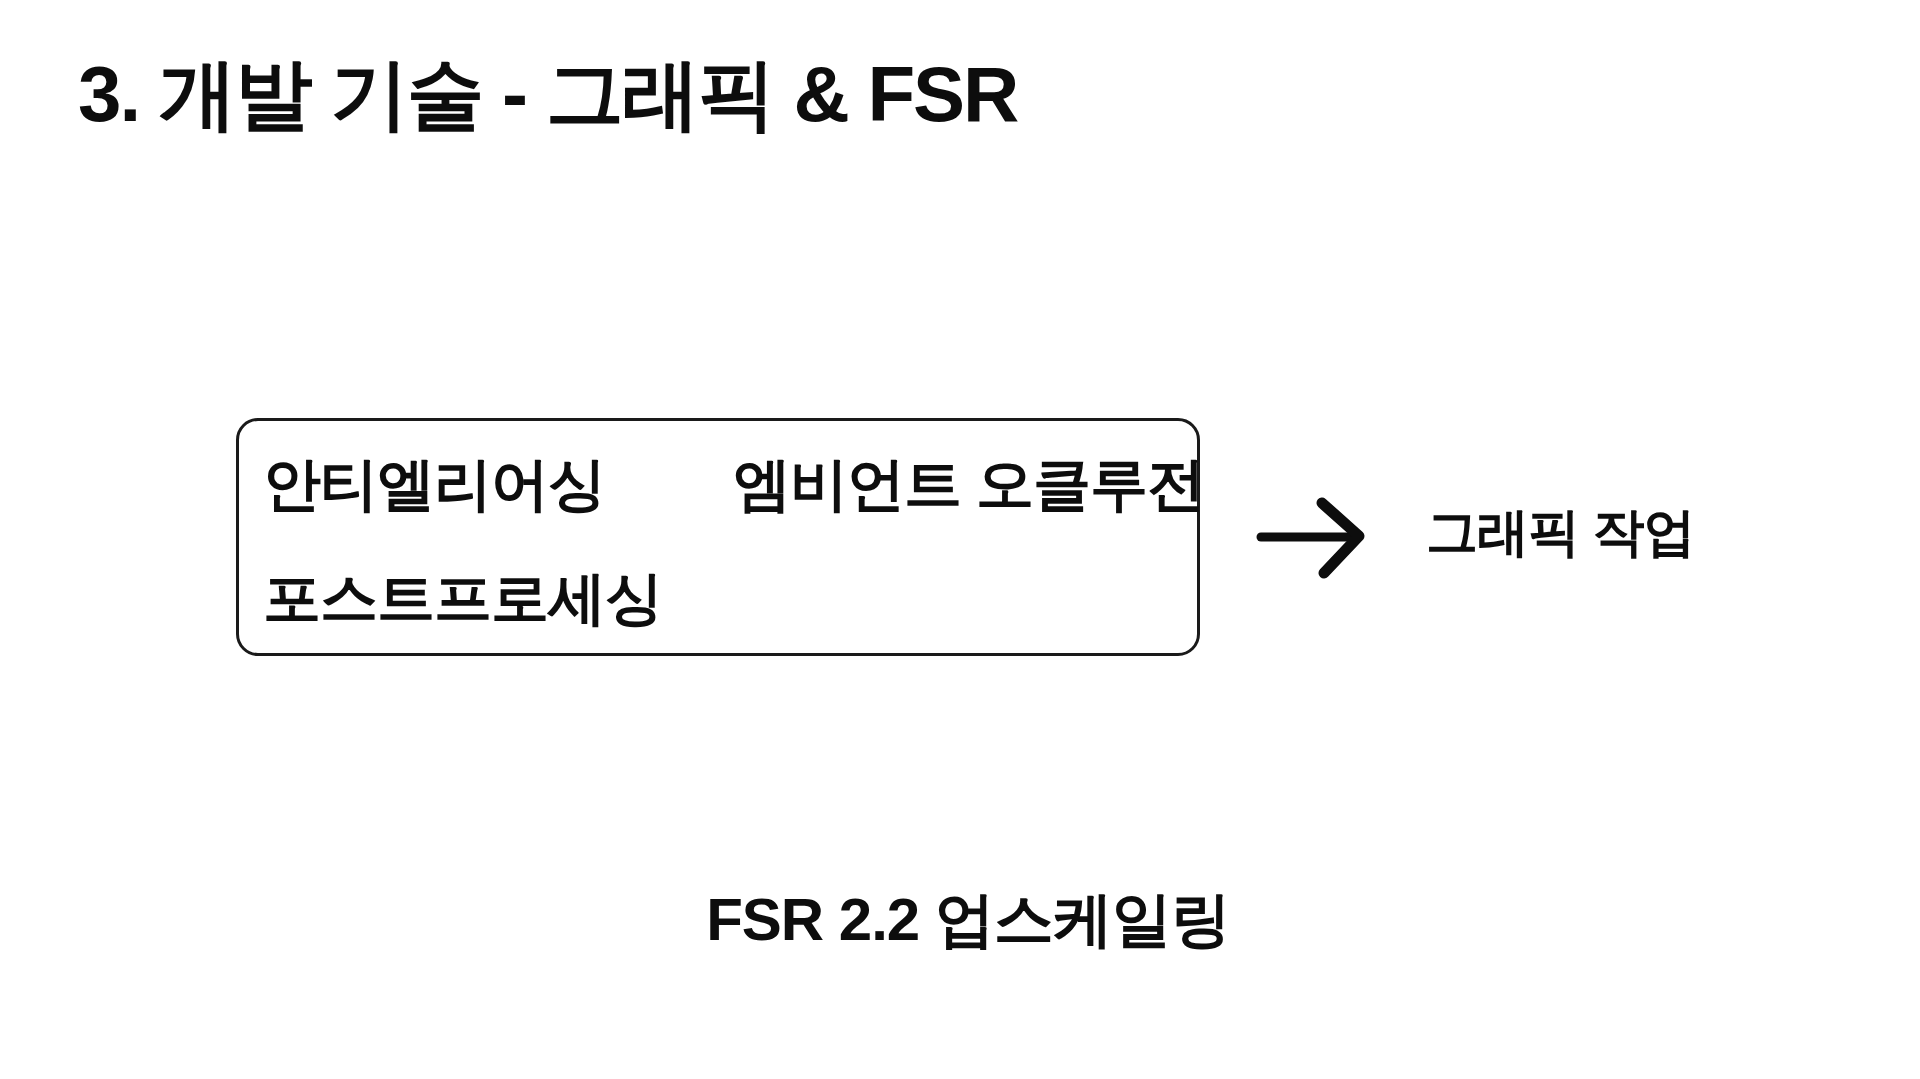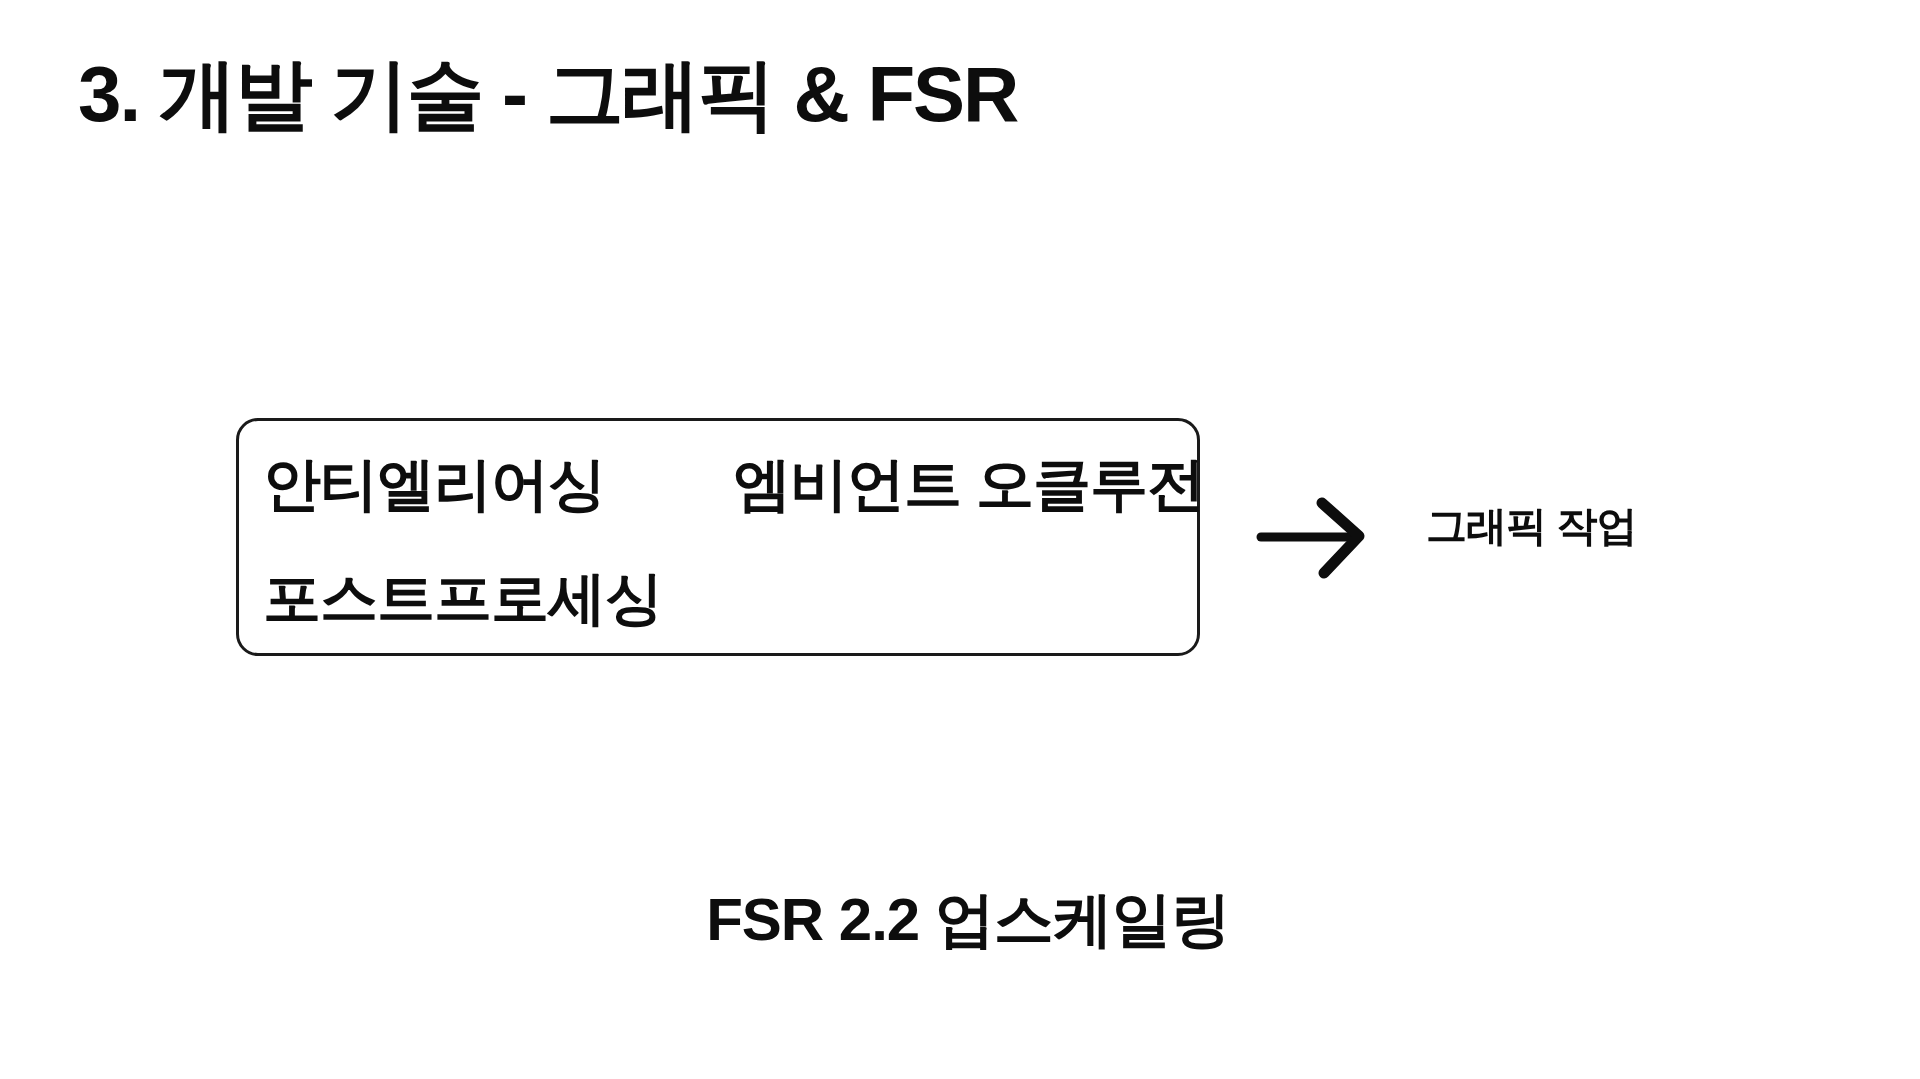--- a/index.html
+++ b/index.html
@@ -43,21 +43,21 @@
   .row-2{top:148px;}
   .col-1{left:24px;}
   .col-2{left:494px;}
   .flow-arrow{
     position:absolute;left:1244px;top:494px;
     width:118px;height:88px;
   }
   .flow-arrow svg{display:block;width:118px;height:88px;}
   .arrow-target-label{
     position:absolute;left:1418px;top:506px;
-    font-size:41px;font-weight:700;
+    font-size:52px;font-weight:700;
     letter-spacing:-1px;line-height:1;
     color:var(--text);white-space:nowrap;
   }
   .footer-label{
     position:absolute;left:0;top:890px;
     width:1920px;text-align:center;
     font-size:60px;font-weight:700;
     letter-spacing:-1px;line-height:1;
     color:var(--text);white-space:nowrap;
   }

